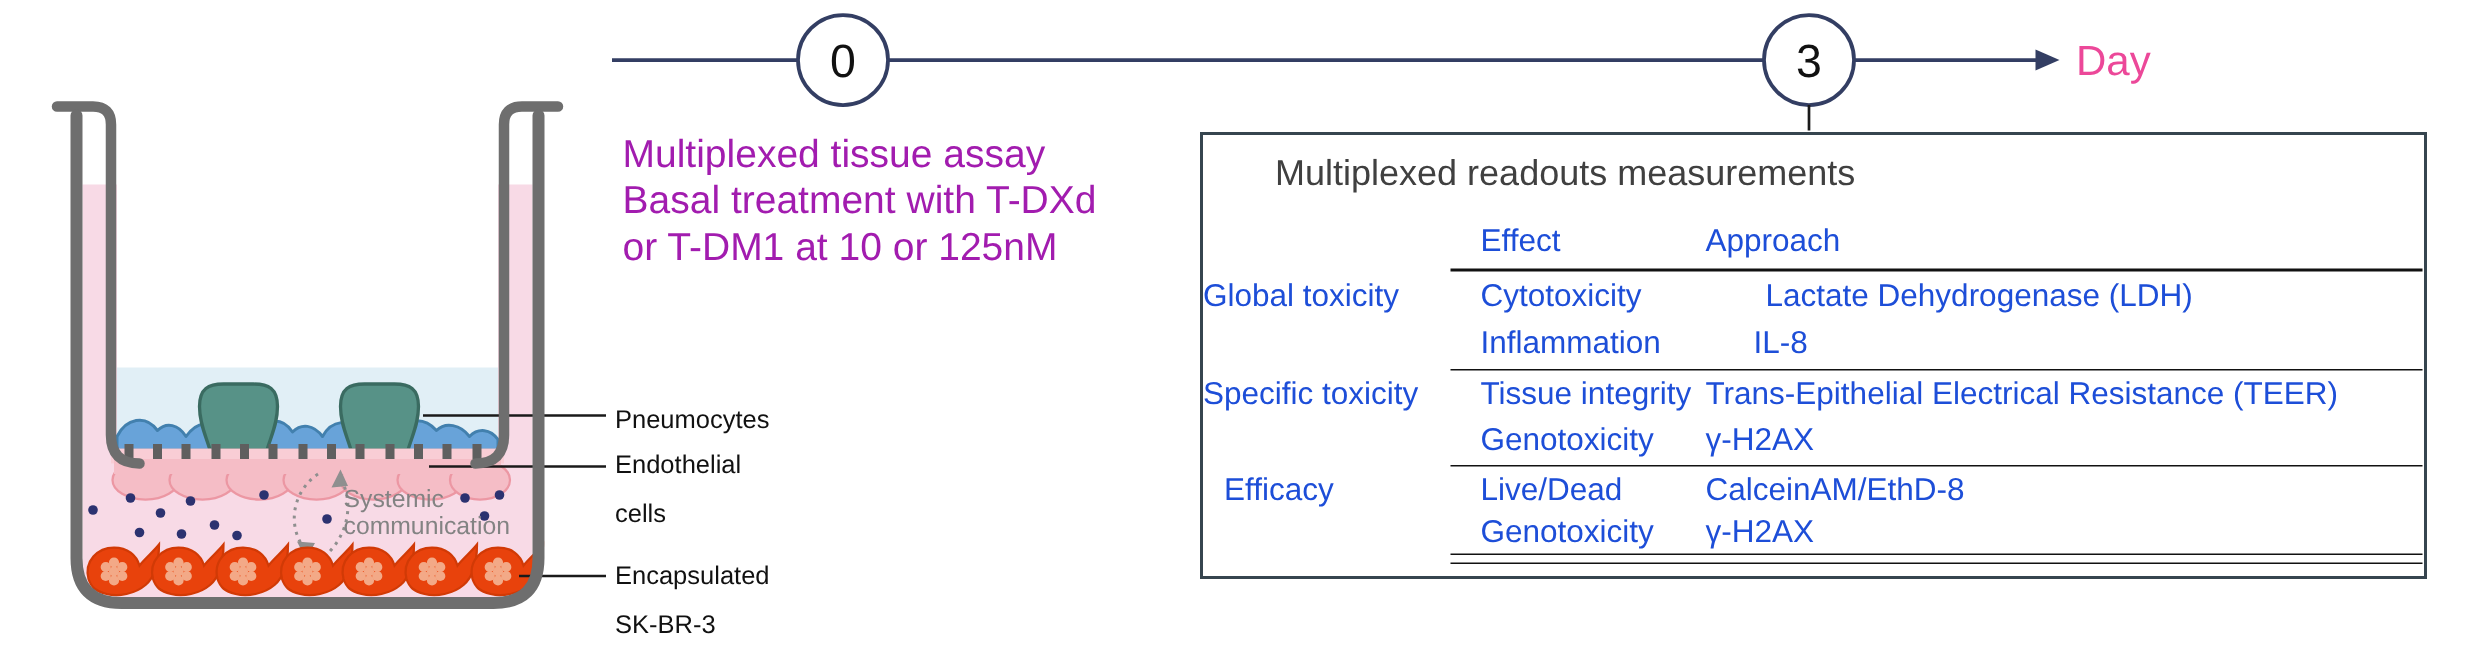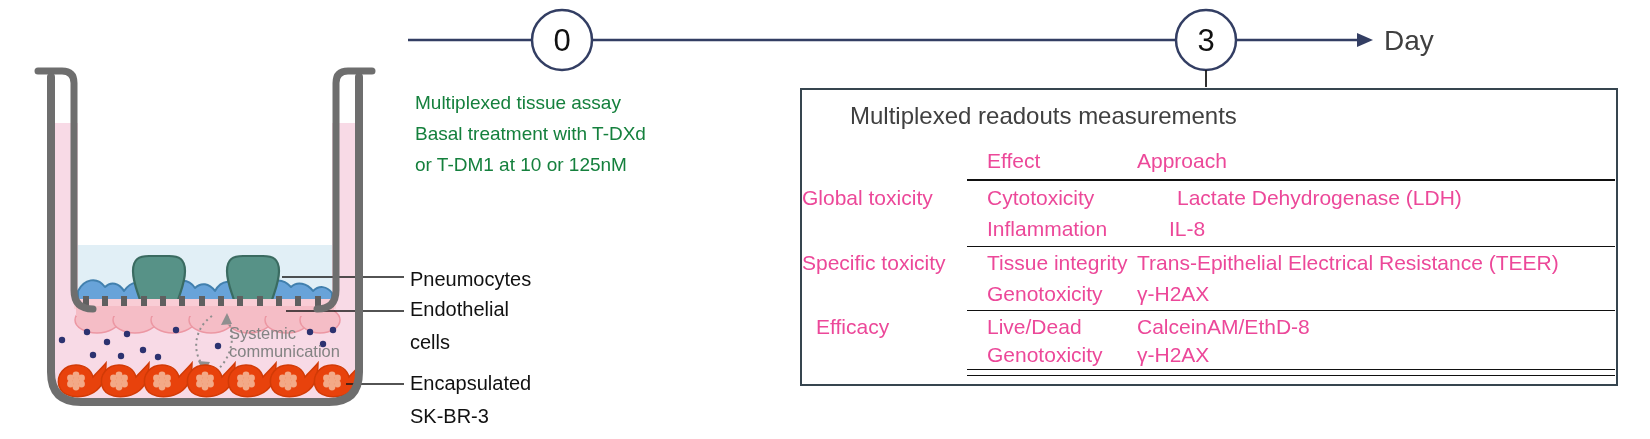--- a/index.html
+++ b/index.html
@@ -3,31 +3,31 @@
 <meta charset="utf-8">
 <style>
   html,body{margin:0;padding:0;background:#ffffff;}
   #canvas{
     position:relative;width:1650px;height:439px;background:#ffffff;overflow:hidden;
     font-family:"Liberation Sans","DejaVu Sans",sans-serif;color:#1a1a1a;
   }
   #diagram-svg{position:absolute;left:0;top:0;}
   .abs{position:absolute;white-space:nowrap;}
   .circle-num{width:60px;text-align:center;font-size:31px;color:#111;}
-  .day-label{font-size:28px;color:#404040;text-align:right;}
-  .annotation{font-size:19px;line-height:31px;color:#15803d;}
-  .well-label{font-size:20px;line-height:33px;color:#111;}
+  .day-label{font-size:28px;color:#ec4899;text-align:right;}
+  .annotation{font-size:26px;line-height:31px;color:#a21caf;}
+  .well-label{font-size:17px;line-height:33px;color:#111;}
   .systemic{font-size:16.5px;line-height:18px;color:#838383;}
   
   .readouts-box{
     position:absolute;left:800px;top:88px;width:818px;height:298px;
     border:2px solid #36454f;box-sizing:border-box;background:#ffffff;
   }
   .readouts-title{position:absolute;left:0;top:12px;width:100%;font-size:24px;color:#404040;padding-left:48px;}
-  .tcell{position:absolute;font-size:21px;line-height:24px;color:#ec4899;white-space:nowrap;}
+  .tcell{position:absolute;font-size:21px;line-height:24px;color:#1d4ed8;white-space:nowrap;}
   .col-effect{left:185px;}
   .col-approach{left:335px;}
   .group-cell{left:0;width:162px;text-align:left;}
   .rule{position:absolute;left:165px;width:648px;border-top:1.8px solid #111;}
   .rule-header{border-top-width:2.5px;}
   .rule-double{height:5px;border-bottom:1.8px solid #111;}
 </style>
 </head>
 <body>
 

